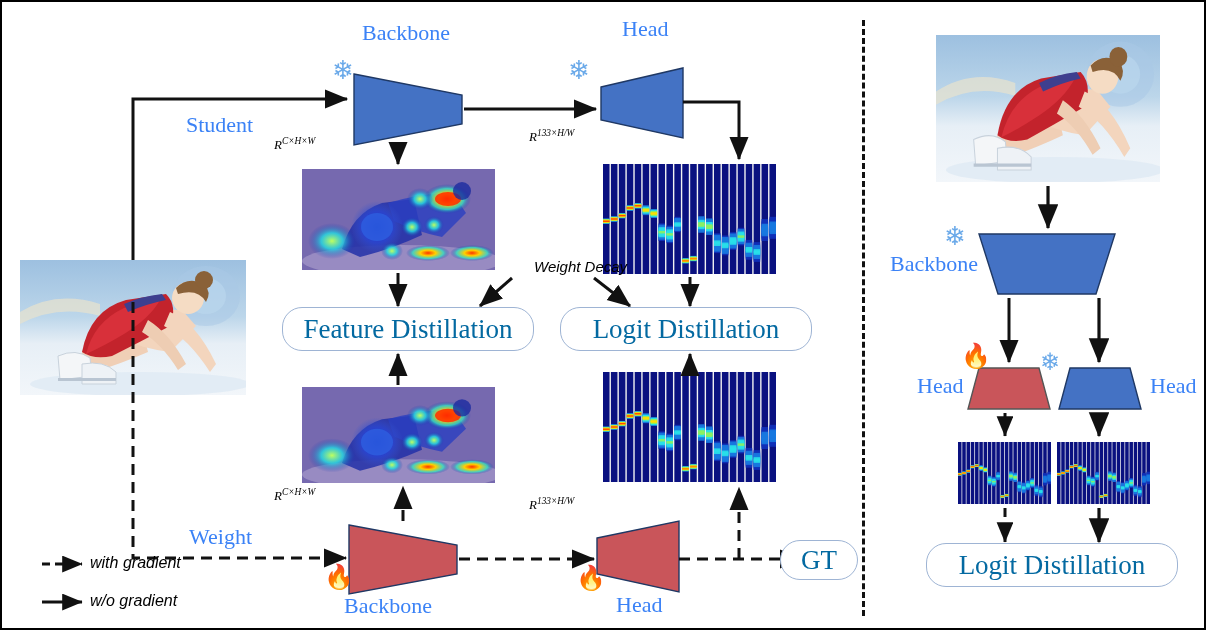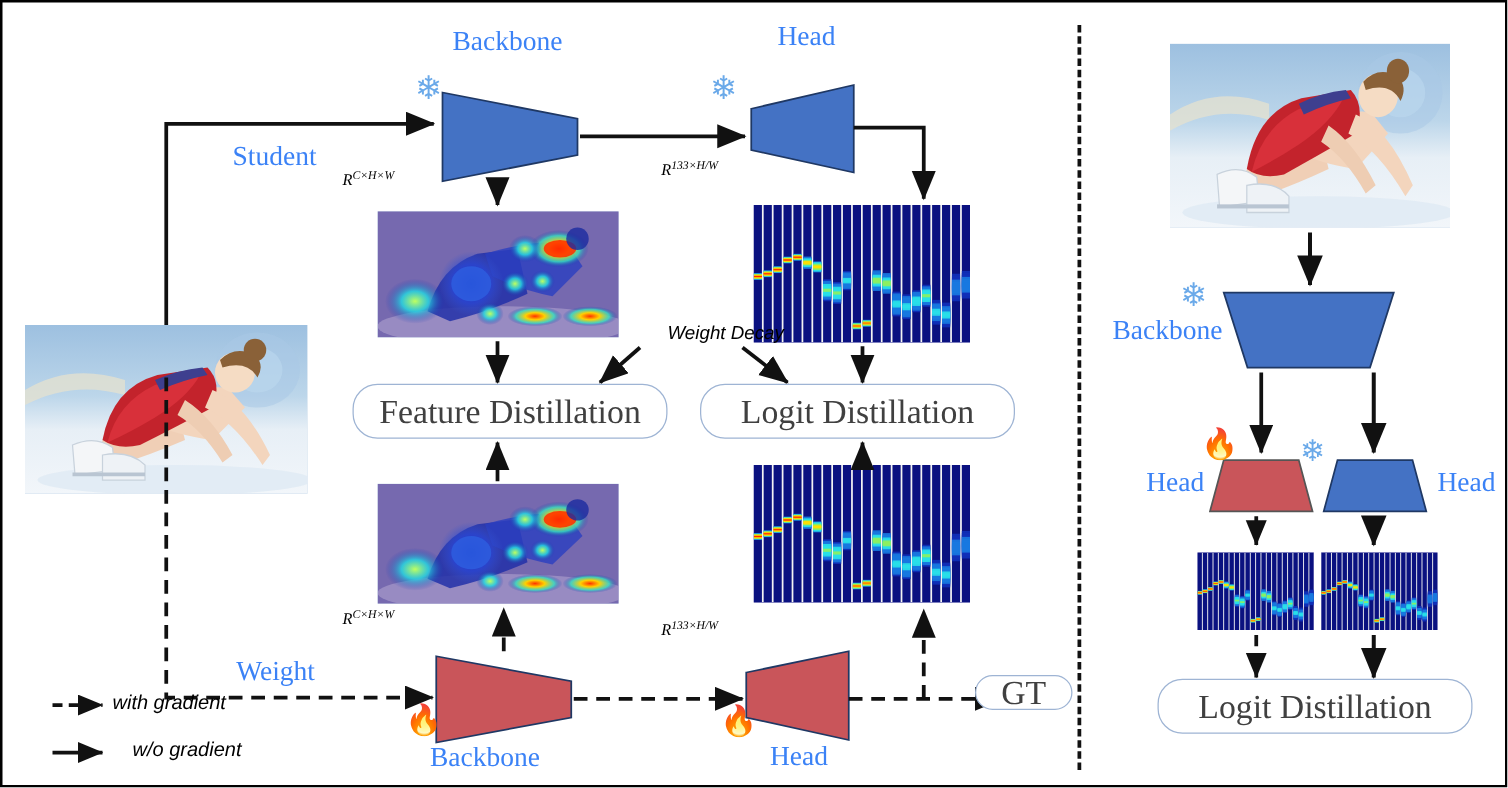--- a/index.html
+++ b/index.html
@@ -5,21 +5,21 @@
   html,body{margin:0;padding:0;background:#fff;}
   body{font-family:"Liberation Serif",serif;}
   #page{position:relative;width:1206px;height:630px;background:#fff;border:2px solid #000;box-sizing:border-box;overflow:hidden;}
   .abs{position:absolute;}
   .ital-sans{font-family:"Liberation Sans",sans-serif;font-style:italic;}
   .lbl{font-family:"Liberation Serif",serif;color:#3b82f6;white-space:nowrap;}
   .math{font-family:"Liberation Serif",serif;font-style:italic;white-space:nowrap;}
   .math sup{font-size:0.72em;font-style:italic;}
   .box{border:1.6px solid #9eb4d4;border-radius:20px;background:#fff;
        display:flex;align-items:center;justify-content:center;
-       font-family:"Liberation Serif",serif;color:#404040;box-sizing:border-box;}
+       font-family:"Liberation Serif",serif;color:#0369a1;box-sizing:border-box;}
   .photo{background:#c8d9ea;overflow:hidden;}
   .photo svg,.heat svg{display:block;width:100%;height:100%;}
   .heat{overflow:hidden;background:#00007f;}
   svg.ov{position:absolute;left:0;top:0;overflow:visible;pointer-events:none;}
   .snow{position:absolute;color:#6aa9e9;line-height:1;}
   .flame{position:absolute;line-height:1;}
   .divider{position:absolute;border-left:3px dashed #111;}
 </style>
 </head>
 <body>
@@ -971,32 +971,32 @@
     <span>R</span><sup>C×H×W</sup>
   </div>
   <div class="abs math" style="left:527px;top:494px;font-size:13px;">
     <span>R</span><sup>133×H/W</sup>
   </div>
 
   <div class="abs ital-sans" style="left:505px;top:256px;font-size:15px;margin-left:27px;">Weight Decay</div>
 
   <div class="abs box" style="left:280px;top:305px;width:252px;height:44px;font-size:27px;">Feature Distillation</div>
   <div class="abs box" style="left:558px;top:305px;width:252px;height:44px;font-size:27px;">Logit Distillation</div>
-  <div class="abs box" style="left:778px;top:538px;width:78px;height:28px;font-size:27px;">GT</div>
+  <div class="abs box" style="left:778px;top:538px;width:78px;height:40px;font-size:27px;">GT</div>
 
   <div class="abs lbl" style="left:888px;top:249px;font-size:22px;">Backbone</div>
   <div class="abs lbl" style="left:915px;top:371px;font-size:22px;">Head</div>
   <div class="abs lbl" style="left:1148px;top:371px;font-size:22px;">Head</div>
   <div class="abs box" style="left:924px;top:541px;width:252px;height:44px;font-size:27px;">Logit Distillation</div>
 
   <div class="snow" style="left:330px;top:56px;font-size:26px;">❄</div>
   <div class="snow" style="left:566px;top:56px;font-size:26px;">❄</div>
   <div class="snow" style="left:942px;top:222px;font-size:26px;">❄</div>
   <div class="snow" style="left:1038px;top:348px;font-size:24px;">❄</div>
 
   <div class="flame" style="left:322px;top:563px;font-size:24px;">🔥</div>
   <div class="flame" style="left:574px;top:564px;font-size:24px;">🔥</div>
   <div class="flame" style="left:959px;top:342px;font-size:24px;">🔥</div>
 
   <div class="abs ital-sans" style="left:88px;top:552px;font-size:16px;">with gradient</div>
-  <div class="abs ital-sans" style="left:104px;top:590px;font-size:16px;">w/o gradient</div>
+  <div class="abs ital-sans" style="left:88px;top:590px;font-size:16px;">w/o gradient</div>
 
 </div>
 
 </body></html>

